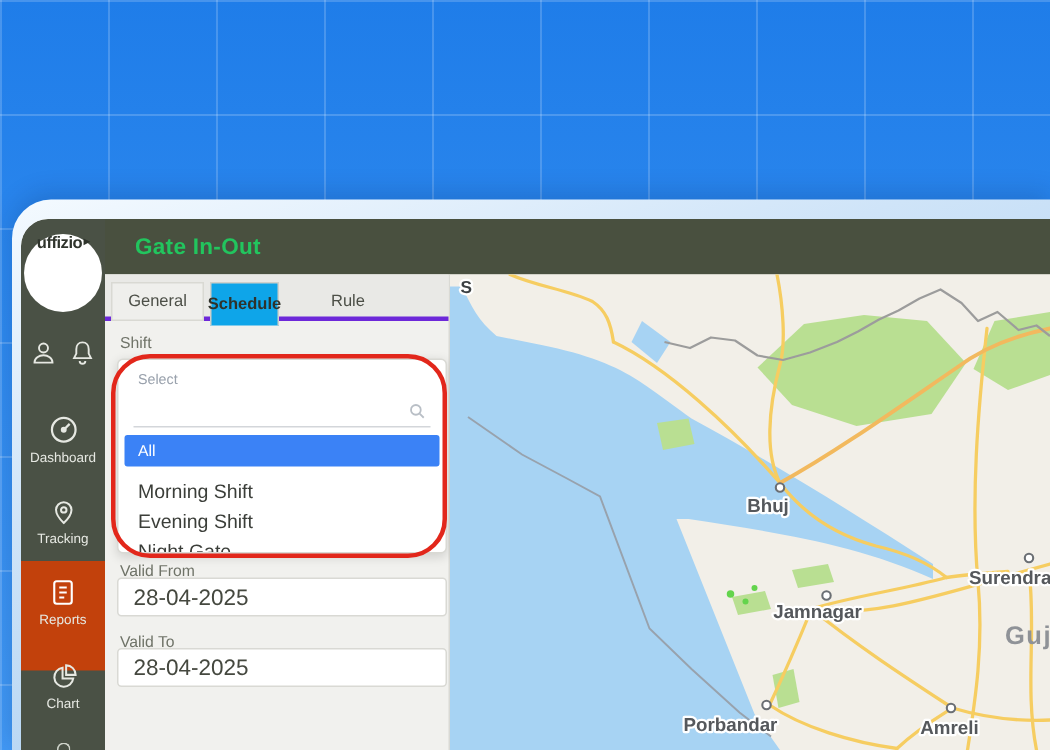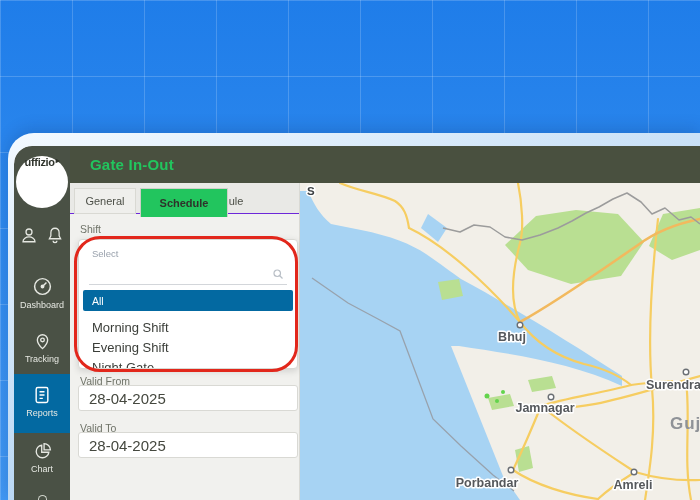--- a/index.html
+++ b/index.html
@@ -27,51 +27,51 @@
   .logo { position:absolute; left:2px; top:10px; width:52px; height:52px; border-radius:50%;
     background:#fff; display:flex; align-items:flex-start; justify-content:center;
     color:#2f342c; font-size:11px; font-weight:bold; letter-spacing:-.3px; }
   .logo .arrow { font-size:8px; margin-left:1px; }
   .icon-row { position:absolute; left:0; top:80px; width:56px; display:flex; justify-content:center; gap:8px; }
   .icon-row svg { display:block; }
   .nav-item { position:absolute; left:0; width:56px; text-align:center; color:#e6e8e2; font-size:9px; }
   .nav-item svg { display:block; margin:0 auto 3px; }
   .nav-dashboard { top:130px; }
   .nav-tracking  { top:186px; }
-  .nav-reports   { top:228px; height:59px; background:#0369a1; padding-top:11px; }
+  .nav-reports   { top:228px; height:73px; background:#c2410c; padding-top:11px; }
   .nav-chart     { top:296px; }
   .nav-partial   { position:absolute; left:24px; top:349px; width:9px; height:5px;
     border:1.5px solid #cfd3ca; border-bottom:none; border-radius:5px 5px 0 0; }
 
   
   .header { position:absolute; left:56px; top:0; width:630px; height:37px;
     background:#49503f; display:flex; align-items:center; }
   .header .title { color:#22c55e; font-size:15px; font-weight:bold; margin-left:20px; letter-spacing:.2px; }
 
   
   .panel { position:absolute; left:56px; top:37px; width:230px; height:317px;
     background:#f1f1ee; border-right:1px solid #d9d9d4; }
-  .tabbar { position:relative; height:31px; background:#e9e9e6; border-bottom:1px solid #6d28d9; }
+  .tabbar { position:relative; height:31px; background:#e9e9e6; border-bottom:3px solid #6d28d9; }
   .tab { position:absolute; top:5px; height:26px; display:flex; align-items:center; justify-content:center;
     font-size:11px; color:#4c4f47; }
   .tab-general  { left:4px;  width:62px; border:1px solid #d9d9d3; background:#efefec; }
-  .tab-schedule { left:70px; width:88px; height:29px; background:#22c55e; border:1px solid #cfcfc9;
+  .tab-schedule { left:70px; width:46px; height:29px; background:#0ea5e9; border:1px solid #cfcfc9;
     border-bottom:none; font-weight:bold; color:#2f322b; z-index:2; }
   .tab-rule     { left:140px; width:44px; }
   .field-label { position:absolute; left:10px; font-size:10.5px; color:#6f7368; }
   .lbl-shift { top:40px; }
   .lbl-from  { top:192px; }
   .lbl-to    { top:239px; }
   .dropdown { position:absolute; left:8px; top:56px; width:220px; height:130px;
     background:#fff; border:1px solid #d9d9d4; border-radius:4px;
     box-shadow:0 2px 7px rgba(0,0,0,.14); overflow:hidden; }
   .dd-placeholder { padding:8px 0 0 13px; font-size:9.5px; color:#99a1ac; }
   .dd-search { position:relative; margin:3px 10px 0 10px; height:23px; border-bottom:1px solid #d3d6da; }
   .dd-search svg { position:absolute; right:3px; top:6px; }
-  .dd-opt-all { margin:5px 4px 0 4px; height:21px; background:#0369a1; border-radius:2px;
+  .dd-opt-all { margin:5px 4px 0 4px; height:21px; background:#3b82f6; border-radius:2px;
     display:flex; align-items:center; padding-left:9px; color:#fff; font-size:10.5px; }
   .dd-opt { height:20px; display:flex; align-items:center; padding-left:13px;
     font-size:13px; color:#3b3e39; }
   .dd-opt.first { margin-top:6px; }
   .annotation { position:absolute; left:4px; top:53px; width:224px; height:136px;
     border:3px solid #e2271b; border-radius:26px; pointer-events:none; z-index:5; }
   .input { position:absolute; left:8px; width:220px; height:26px; background:#fff;
     border:1px solid #d9d9d4; border-radius:3px; display:flex; align-items:center;
     padding-left:10px; font-size:15px; color:#45483f; }
   .input-from { top:202px; }

